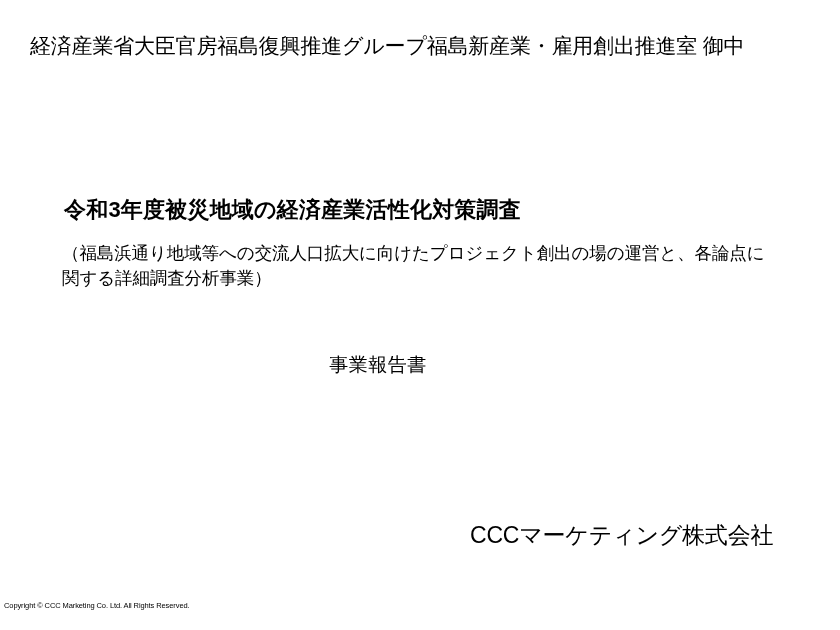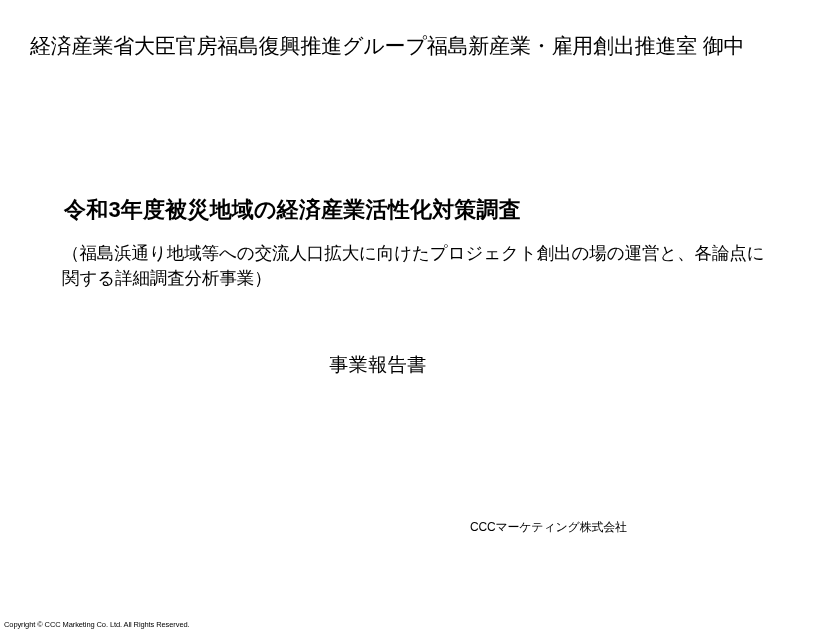--- a/index.html
+++ b/index.html
@@ -57,28 +57,28 @@
     width: 712px;
     text-align: center;
     font-size: 19px;
     letter-spacing: 0.5px;
     margin-left: 22px;
   }
   .authors {
     position: absolute;
     left: 470px;
     top: 518px;
-    font-size: 12px;
+    font-size: 23px;
     line-height: 1.5;
     letter-spacing: -0.2px;
   }
   .copyright {
     position: absolute;
     left: 4px;
-    bottom: 1px;
+    bottom: 20px;
     font-size: 7.5px;
     color: #000000;
     letter-spacing: -0.1px;
   }
 </style>
 </head>
 <body>
 
 <div class="slide">
 

